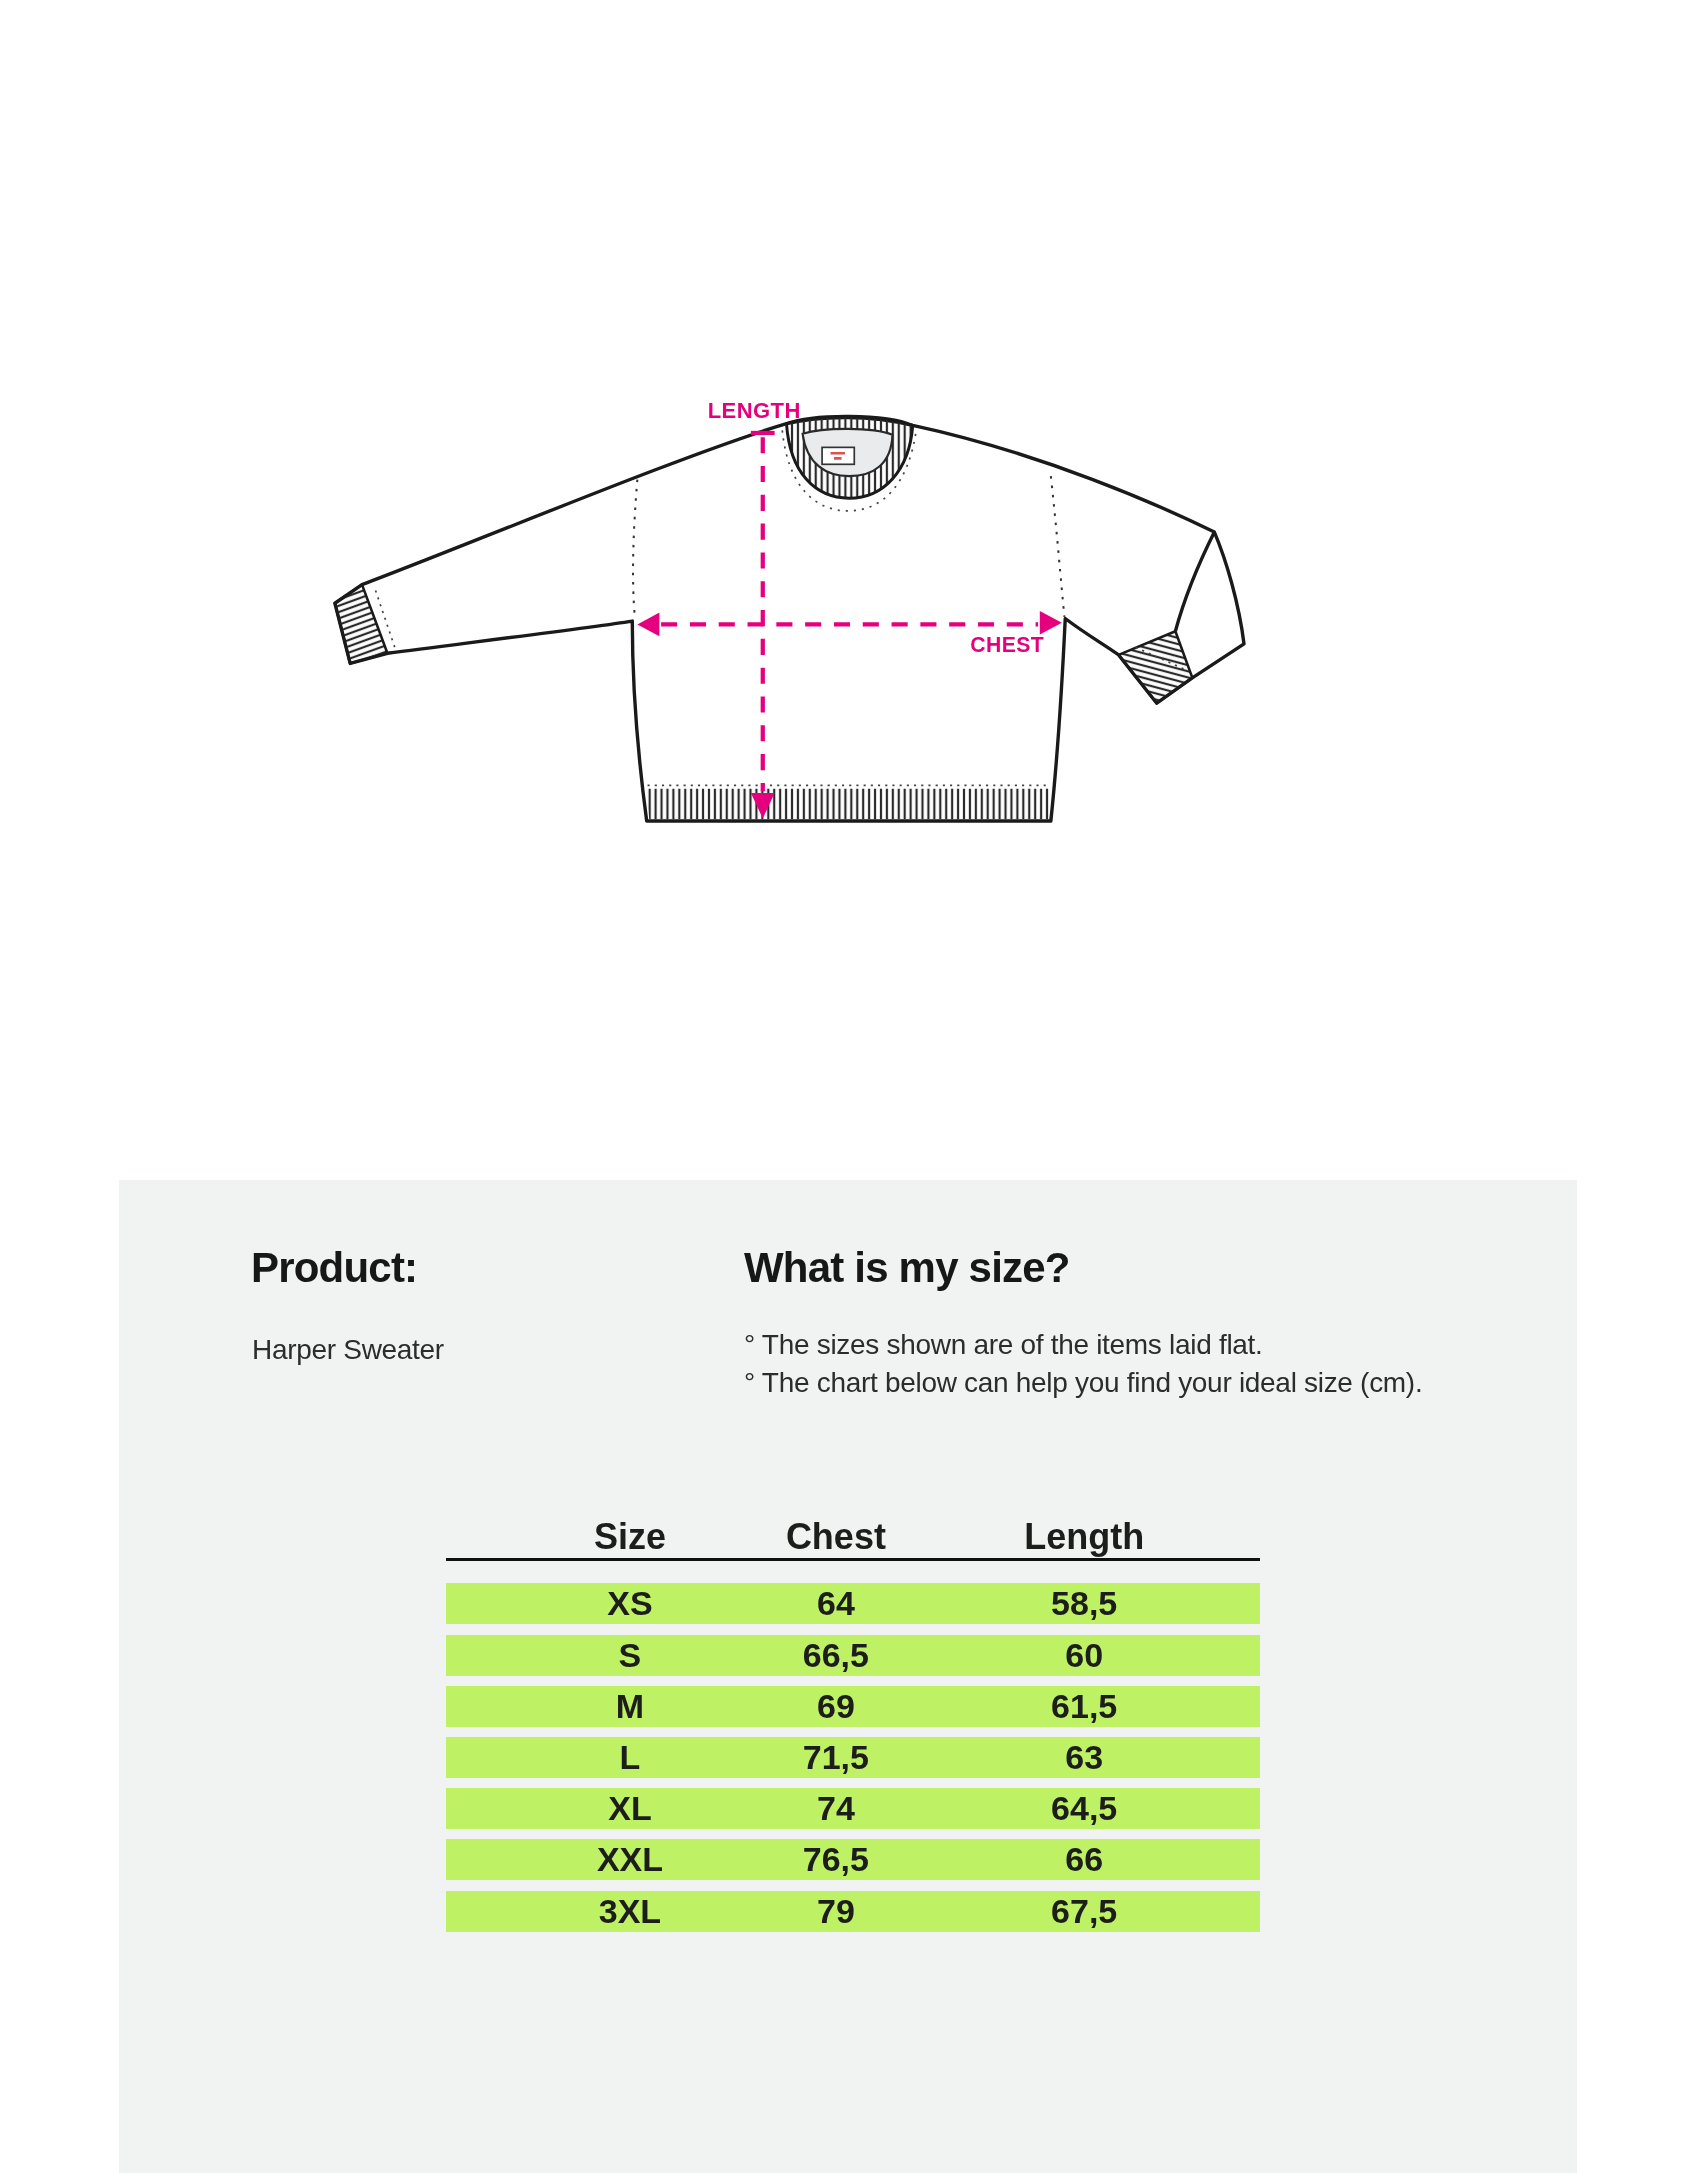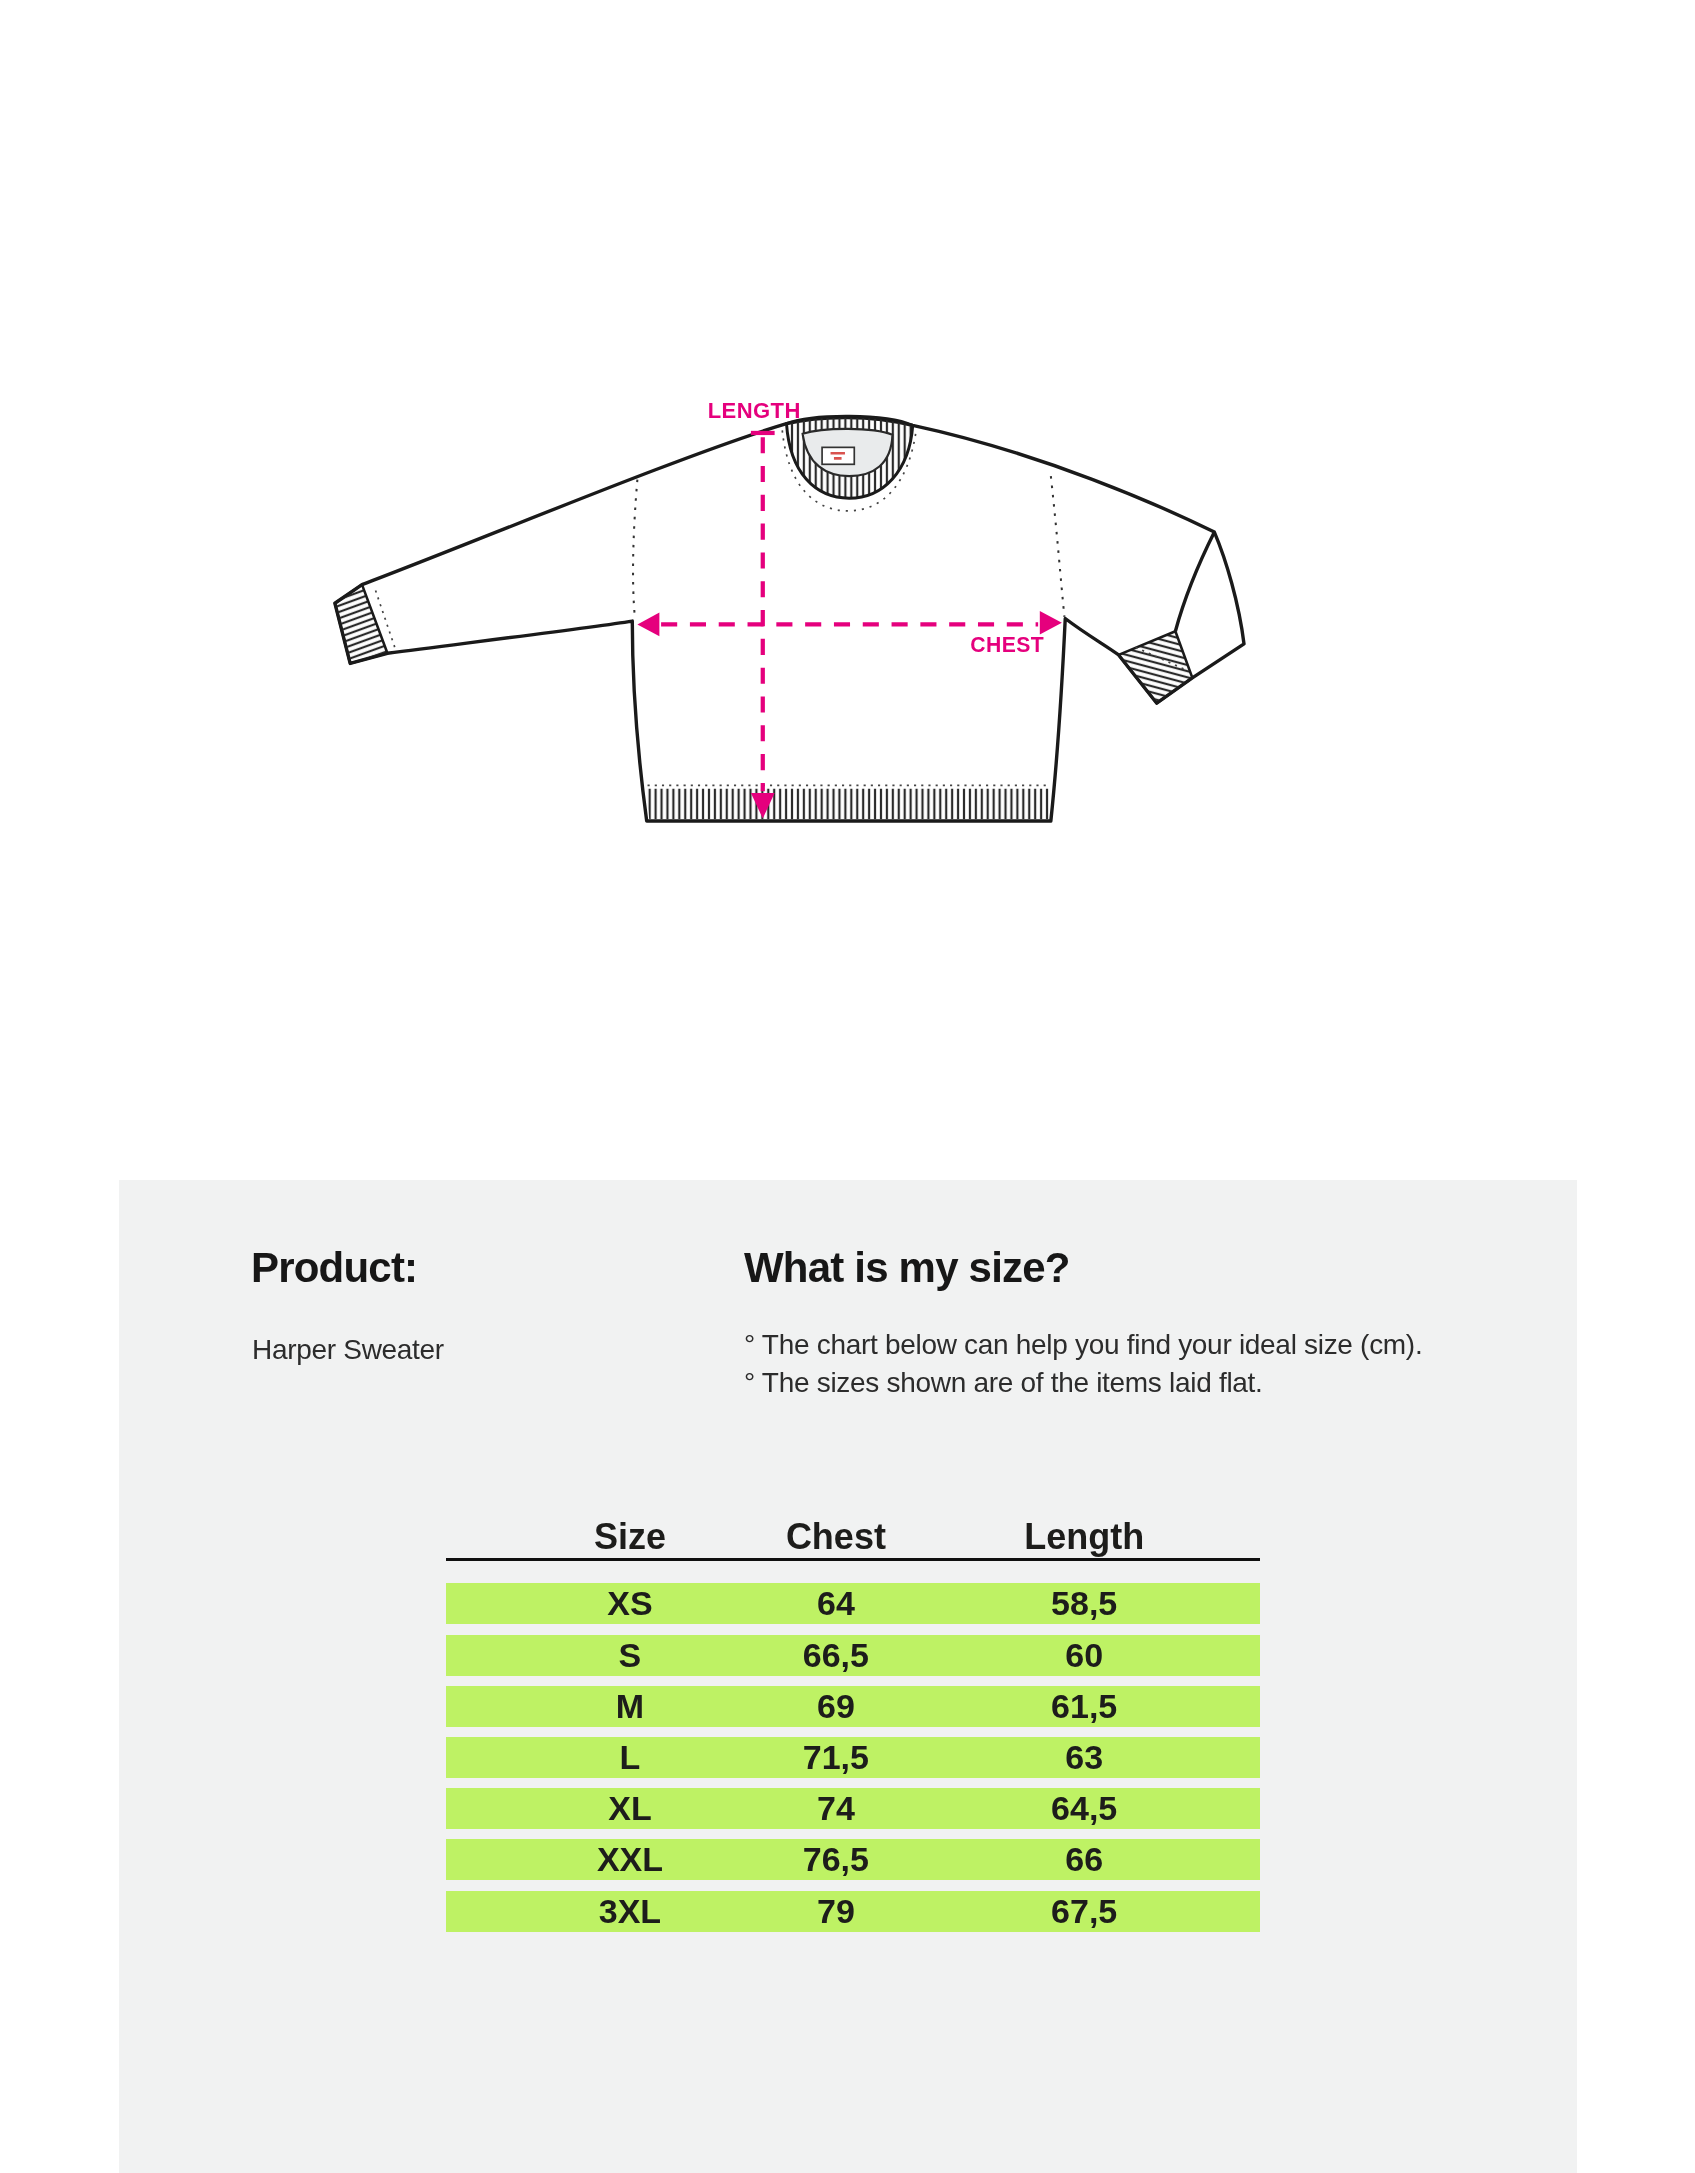--- a/index.html
+++ b/index.html
@@ -100,22 +100,22 @@
   </svg>
 
   <div class="panel">
 
     <div class="h1" id="product-heading">Product:</div>
     <div class="h1" id="size-heading">What is my size?</div>
 
     <div class="body-text" id="product-name">Harper Sweater</div>
 
     <div id="notes">
+      <div class="body-text">° The sizes shown are of the items laid flat.</div>
       <div class="body-text">° The chart below can help you find your ideal size (cm).</div>
-      <div class="body-text">° The sizes shown are of the items laid flat.</div>
     </div>
 
     <div id="size-table">
       <div class="thead">
         <div class="cell c1">Size</div>
         <div class="cell c2">Chest</div>
         <div class="cell c3">Length</div>
       </div>
       <div class="rule"></div>
 

